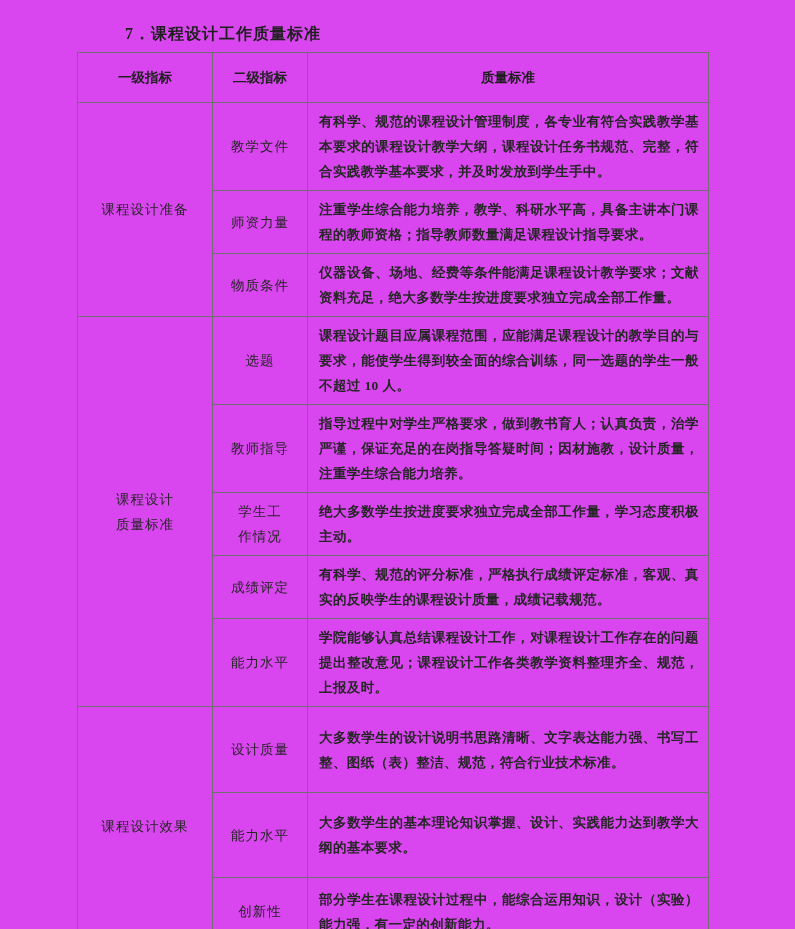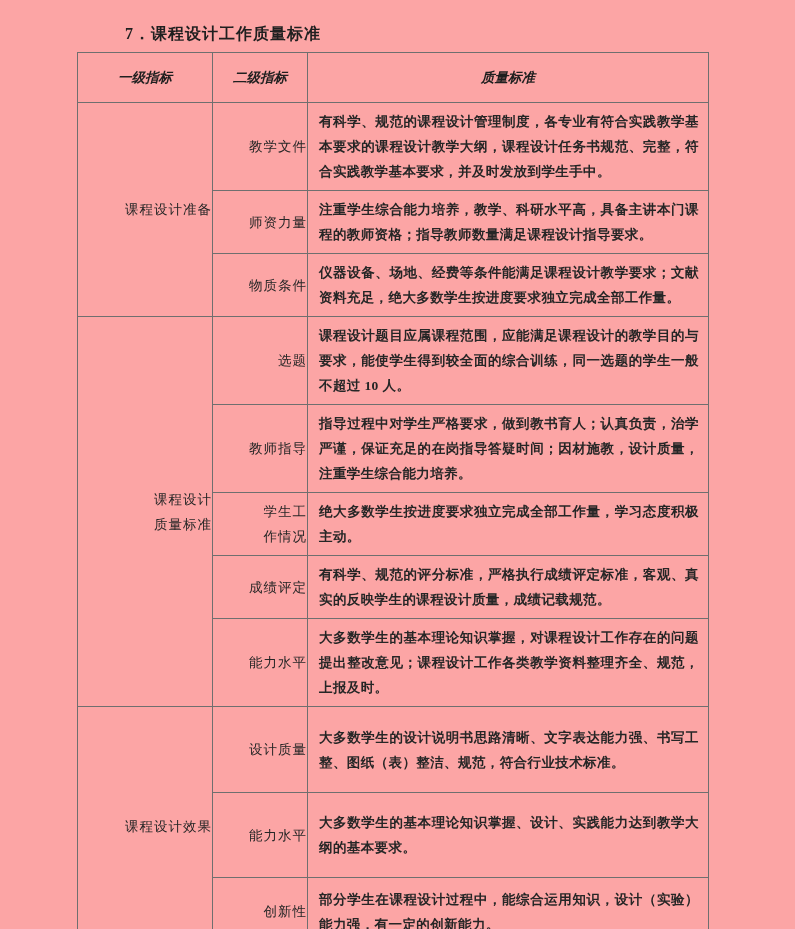--- a/index.html
+++ b/index.html
@@ -10,21 +10,21 @@
   body {
     width: 795px;
     height: 929px;
     position: relative;
     font-family: "Liberation Serif", "DejaVu Serif", serif;
     color: #262626;
   }
   .page {
     position: absolute;
     inset: 0;
-    background: #fca5a5;
+    background: #d946ef;
   }
   .doc-title {
     position: absolute;
     left: 125px;
     top: 24px;
     font-size: 16px;
     font-weight: bold;
     letter-spacing: 1px;
     color: #1f1f1f;
     white-space: nowrap;
@@ -48,32 +48,32 @@
     vertical-align: middle;
     padding: 0;
     overflow: hidden;
   }
   .quality-table th {
     font-weight: bold;
     text-align: center;
     color: #1f1f1f;
   }
   td.l1-cell, td.l2-cell {
-    text-align: right;
+    text-align: center;
     white-space: pre-line;
     letter-spacing: 1px;
     margin-left: 44px;
   }
   td.std-cell {
     text-align: justify;
     padding: 6px 9px 6px 11px;
     letter-spacing: 0.4px;
     font-weight: bold;
   }
-  tr.r-hdr  { height: 50px; font-style: italic; }
+  tr.r-hdr  { height: 50px; }
   tr.r1  { height: 77px; }
   tr.r2  { height: 63px; }
   tr.r3  { height: 60px; }
   tr.r4  { height: 76px; }
   tr.r5  { height: 72px; }
   tr.r6  { height: 60px; }
   tr.r7  { height: 62px; }
   tr.r8  { height: 74px; }
   tr.r9  { height: 86px; }
   tr.r10 { height: 85px; }
@@ -128,21 +128,21 @@
       <td class="l2-cell">学生工
 作情况</td>
       <td class="std-cell">绝大多数学生按进度要求独立完成全部工作量，学习态度积极主动。</td>
     </tr>
     <tr class="r7">
       <td class="l2-cell">成绩评定</td>
       <td class="std-cell">有科学、规范的评分标准，严格执行成绩评定标准，客观、真实的反映学生的课程设计质量，成绩记载规范。</td>
     </tr>
     <tr class="r8">
       <td class="l2-cell">能力水平</td>
-      <td class="std-cell">大多数学生的基本理论知识掌握，对课程设计工作存在的问题提出整改意见；课程设计工作各类教学资料整理齐全、规范，上报及时。</td>
+      <td class="std-cell">学院能够认真总结课程设计工作，对课程设计工作存在的问题提出整改意见；课程设计工作各类教学资料整理齐全、规范，上报及时。</td>
     </tr>
 
     <tr class="r9">
       <td class="l1-cell" rowspan="3">课程设计效果</td>
       <td class="l2-cell">设计质量</td>
       <td class="std-cell">大多数学生的设计说明书思路清晰、文字表达能力强、书写工整、图纸（表）整洁、规范，符合行业技术标准。</td>
     </tr>
     <tr class="r10">
       <td class="l2-cell">能力水平</td>
       <td class="std-cell">大多数学生的基本理论知识掌握、设计、实践能力达到教学大纲的基本要求。</td>

